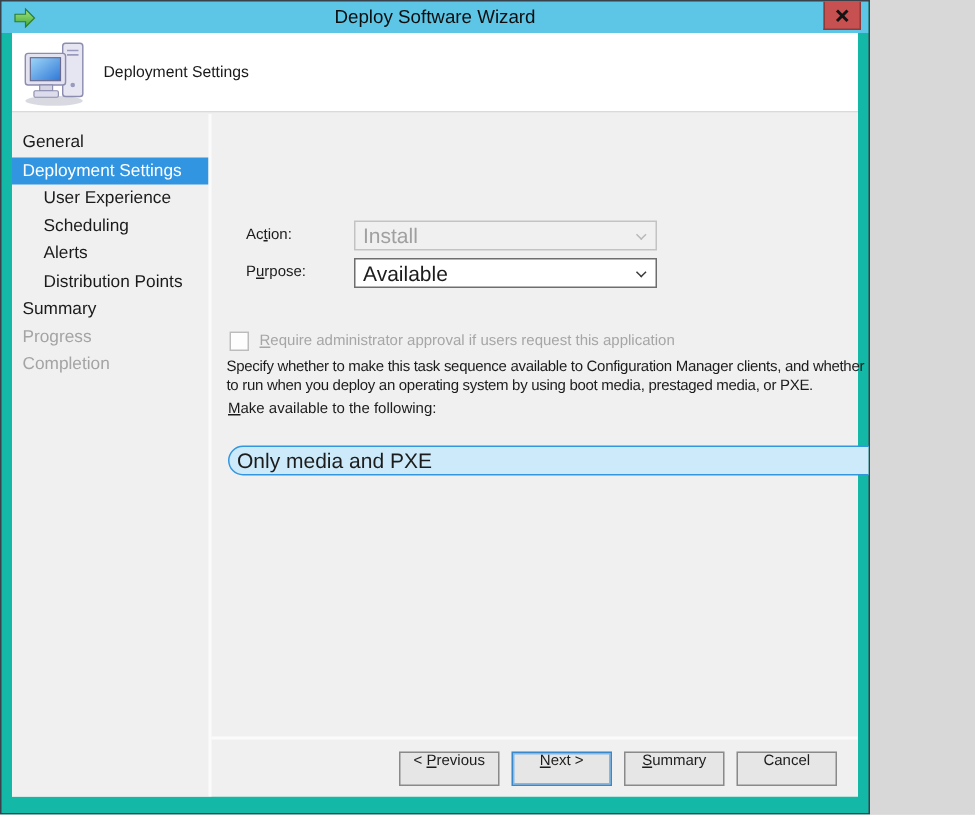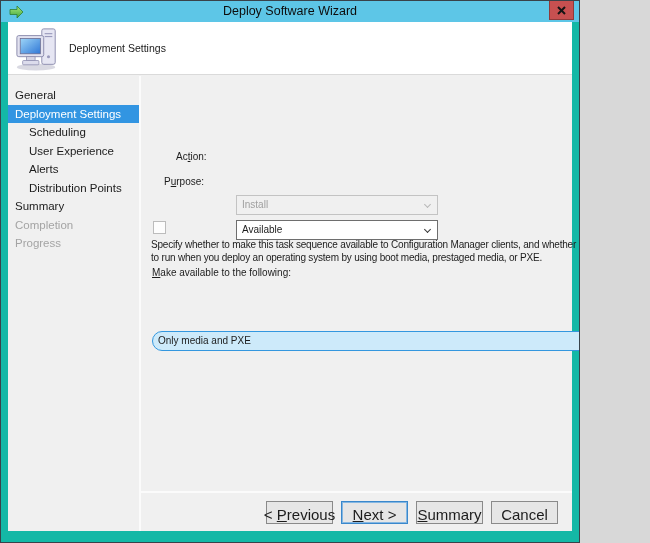--- a/index.html
+++ b/index.html
@@ -29,49 +29,49 @@
   .side-item{height:18.5px;line-height:18.5px;font-size:11.5px;color:#1b1b1b;padding-left:7px;cursor:pointer;white-space:nowrap;}
   .side-item.indent{padding-left:21px;}
   .side-item.selected{background:#3295e2;color:#ffffff;}
   .side-item.disabled{color:#a4a4a4;cursor:default;}
 
   
   .main{position:absolute;left:133px;right:0;top:0;bottom:40px;}
   .page-title{position:absolute;left:17px;top:12px;font-size:13px;color:#2778cc;white-space:nowrap;}
 
   .f-label{position:absolute;font-size:10px;color:#1c1c1c;line-height:20px;white-space:nowrap;}
-  .combo{position:absolute;height:20px;background:#ffffff;border:1px solid #6e6e6e;font-size:10px;color:#1c1c1c;
-    line-height:18px;padding:0 18px 0 5px;white-space:nowrap;cursor:pointer;margin-top:48px;}
+  .combo{position:absolute;height:20px;background:#ffffff;border:1px solid #6e6e6e;font-size:14px;color:#1c1c1c;
+    line-height:18px;padding:0 18px 0 5px;white-space:nowrap;cursor:pointer;}
   .combo .chev{position:absolute;right:7px;top:6px;width:5px;height:5px;border-right:1px solid #3a3a3a;
     border-bottom:1px solid #3a3a3a;transform:rotate(45deg);}
   .combo.disabled{background:#f0f0f0;border-color:#c3c3c3;color:#a0a0a0;cursor:default;}
   .combo.disabled .chev{border-color:#b8b8b8;}
   .combo.focused{background:#cdeafa;border-color:#3397df;}
 
-  .lbl-action{left:23px;top:71px;margin-left:12px;}
+  .lbl-action{left:23px;top:71px;}
   .cb-action{left:95px;top:71px;width:202px;}
   .lbl-purpose{left:23px;top:96px;}
   .cb-purpose{left:95px;top:96px;width:202px;}
 
   .checkbox{position:absolute;left:12px;top:145px;width:13px;height:13px;background:#fdfdfd;border:1px solid #bcbcbc;}
   .checkbox-label{position:absolute;left:32px;top:145px;font-size:10px;color:#a6a6a6;line-height:13px;white-space:nowrap;}
 
   .description{position:absolute;left:10px;top:162px;width:490px;font-size:10px;color:#1c1c1c;
     line-height:13px;letter-spacing:-0.2px;}
 
   .lbl-make{left:11px;top:190px;line-height:13px;}
-  .cb-make{left:11px;top:207px;width:475px;border-radius:10px;}
+  .cb-make{left:11px;top:221px;width:475px;border-radius:10px;}
 
   .mn{text-decoration:underline;}
 
   
   .footer{position:absolute;left:133px;right:0;bottom:0;height:40px;border-top:2px solid #fbfbfb;
     display:flex;align-items:center;justify-content:flex-end;gap:8px;padding-right:14px;}
-  .btn{width:67px;height:23px;background:#e6e6e6;border:1px solid #8a8a8a;font-size:15px;color:#1c1c1c;
-    display:flex;align-items:flex-end;justify-content:center;cursor:pointer;white-space:nowrap;
+  .btn{width:67px;height:23px;background:#e6e6e6;border:1px solid #8a8a8a;font-size:10px;color:#1c1c1c;
+    display:flex;align-items:flex-start;justify-content:center;cursor:pointer;white-space:nowrap;
     font-family:"Liberation Sans",sans-serif;}
   .btn.default{border-color:#3a88cc;box-shadow:inset 0 0 0 1px #85b7e2;}
 </style>
 </head>
 <body>
 
 <div class="window">
 
   <div class="titlebar">
     <svg class="titlebar-icon" viewBox="0 0 15 14">
@@ -113,45 +113,46 @@
         <rect x="9" y="36" width="17" height="4.5" rx="1" fill="#dcdcec" stroke="#8c8cae" stroke-width="0.8"></rect>
       </svg>
       <div class="header-title">Deployment Settings</div>
     </div>
 
     <div class="body">
 
       <div class="sidebar">
         <div class="side-item">General</div>
         <div class="side-item selected">Deployment Settings</div>
+        <div class="side-item indent">User Experience</div>
         <div class="side-item indent">Scheduling</div>
-        <div class="side-item indent">User Experience</div>
         <div class="side-item indent">Alerts</div>
         <div class="side-item indent">Distribution Points</div>
         <div class="side-item">Summary</div>
+        <div class="side-item disabled">Progress</div>
         <div class="side-item disabled">Completion</div>
-        <div class="side-item disabled">Progress</div>
       </div>
       <div class="sidebar-sep"></div>
 
       <div class="main">
 
         <div class="f-label lbl-action"><span>Ac</span><span class="mn">t</span><span>ion:</span></div>
         <div class="combo disabled cb-action">
           <span>Install</span>
           <span class="chev"></span>
         </div>
 
         <div class="f-label lbl-purpose"><span>P</span><span class="mn">u</span><span>rpose:</span></div>
         <div class="combo cb-purpose">
           <span>Available</span>
           <span class="chev"></span>
         </div>
 
         <div class="checkbox"></div>
+        <div class="checkbox-label"><span></span><span class="mn">R</span><span>equire administrator approval if users request this application</span></div>
 
         <div class="description">Specify whether to make this task sequence available to Configuration Manager clients, and whether it is available to run when you deploy an operating system by using boot media, prestaged media, or PXE.</div>
 
         <div class="f-label lbl-make"><span></span><span class="mn">M</span><span>ake available to the following:</span></div>
         <div class="combo focused cb-make">
           <span>Only media and PXE</span>
           <span class="chev"></span>
         </div>
       </div>
 

